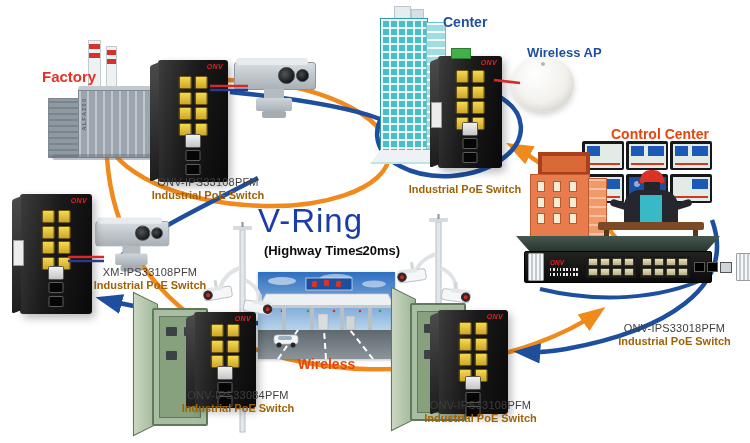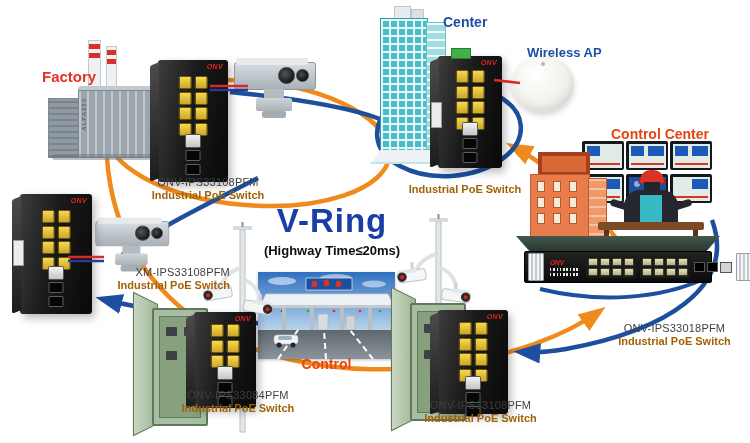--- a/index.html
+++ b/index.html
@@ -165,28 +165,28 @@
   .nlabel{position:absolute;text-align:center;z-index:7;line-height:1.2;}
   .nlabel .model{font-size:11px;color:#3f3f3f;letter-spacing:.2px;}
   .nlabel .type{font-size:11px;font-weight:bold;color:#a16207;}
   .slabel{position:absolute;z-index:7;font-weight:bold;}
   .lb-factory{left:42px;top:68px;color:#e43324;font-size:15px;}
   .lb-poecam{left:234px;top:36px;color:#1d4f9e;font-size:13px;}
   .lb-office{left:443px;top:14px;color:#1d4f9e;font-size:14px;}
   .lb-ap{left:519px;top:45px;color:#1d4f9e;font-size:13px;margin-left:8px;}
   .lb-cc{left:611px;top:126px;color:#e8440e;font-size:14px;}
   .lb-hwy{left:258px;top:356px;width:137px;text-align:center;color:#e8440e;font-size:14px;}
-  .vring{position:absolute;left:258px;top:202px;width:148px;text-align:center;z-index:7;
-       font-size:33px;font-weight:bold;color:#1b3da8;letter-spacing:1px;}
+  .vring{position:absolute;left:258px;top:202px;width:148px;z-index:7;
+       font-size:33px;font-weight:normal;color:#1b3da8;letter-spacing:1px;}
   .rtime{position:absolute;left:248px;top:243px;width:168px;text-align:center;z-index:7;
        font-size:13px;font-weight:bold;color:#0c0c0c;}
   .lab-n1{left:128px;top:176px;width:160px;}
   .lab-n2{left:385px;top:183px;width:160px;}
   .lab-n3{left:592px;top:322px;width:165px;}
-  .lab-n4{left:70px;top:266px;width:160px;text-align:right;}
+  .lab-n4{left:70px;top:266px;width:160px;}
   .lab-n5{left:158px;top:389px;width:160px;}
   .lab-n6{left:398px;top:399px;width:165px;}
 </style>
 </head>
 <body>
 
 <div id="stage">
 
   <svg class="ring" width="750" height="443" viewBox="0 0 750 443">
     <defs>
@@ -565,21 +565,21 @@
     <path d="M 494,80 L 520,83" stroke="#d42a28" stroke-width="2.6"></path>
   </svg>
 
   <div class="vring">V-Ring</div>
   <div class="rtime">(Highway Time≤20ms)</div>
 
   <div class="slabel lb-factory">Factory</div>
   <div class="slabel lb-office">Center</div>
   <div class="slabel lb-ap">Wireless AP</div>
   <div class="slabel lb-cc">Control Center</div>
-  <div class="slabel lb-hwy">Control</div>
+  <div class="slabel lb-hwy">Wireless</div>
 
   <div class="nlabel lab-n1">
     <div class="model">ONV-IPS33108PFM</div>
     <div class="type">Industrial PoE Switch</div>
   </div>
   <div class="nlabel lab-n2">
     <div class="type">Industrial PoE Switch</div>
   </div>
   <div class="nlabel lab-n3">
     <div class="model">ONV-IPS33018PFM</div>

